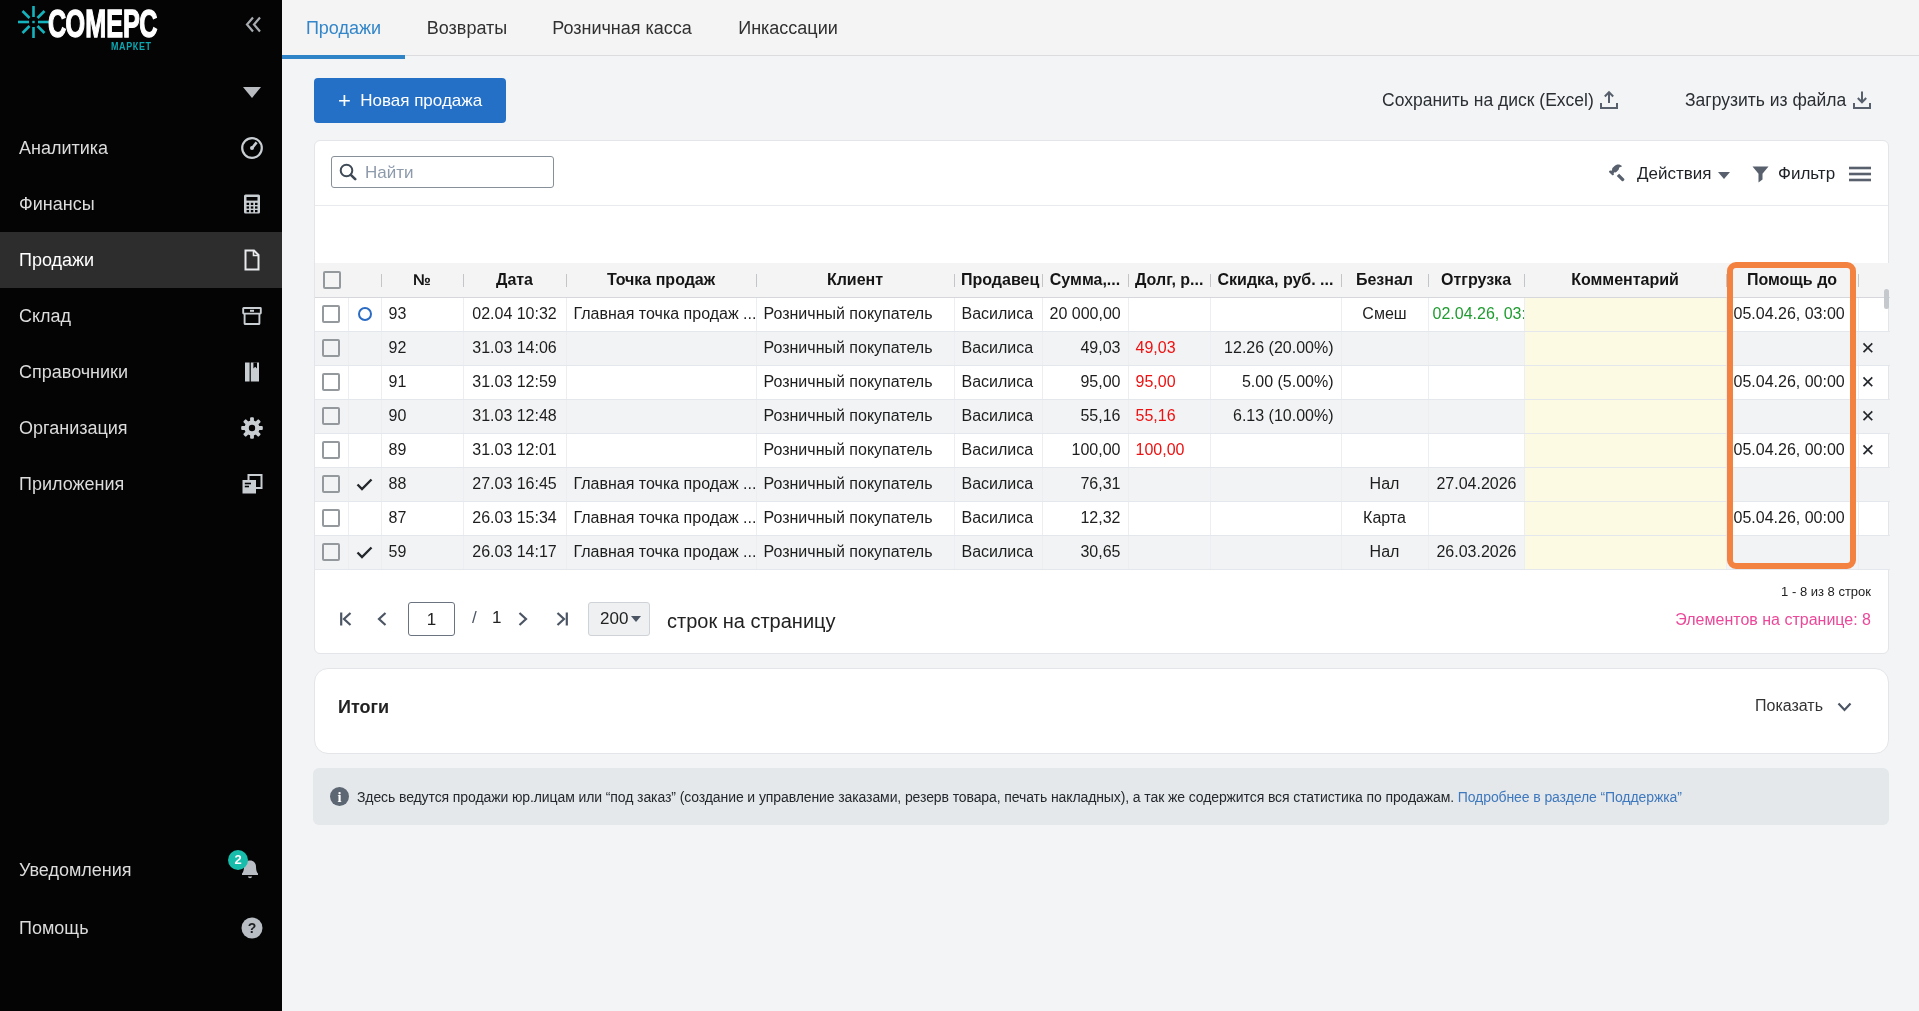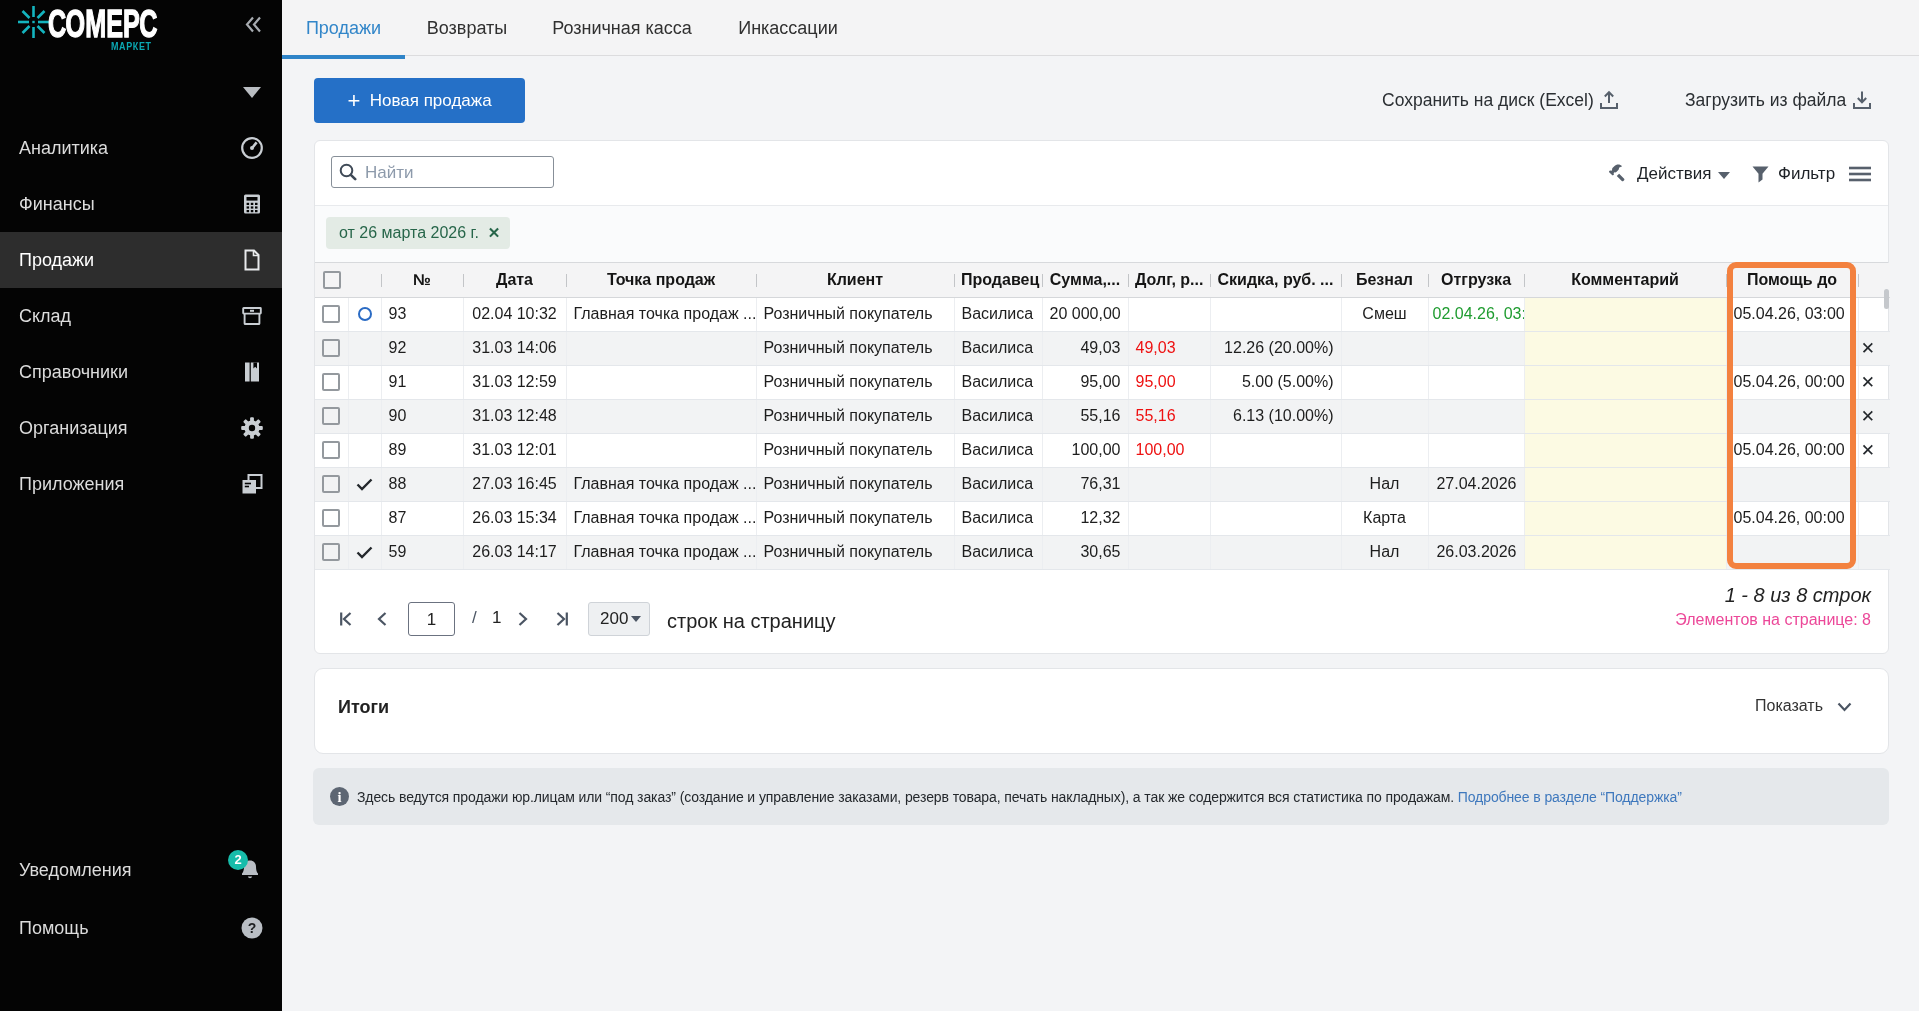--- a/index.html
+++ b/index.html
@@ -19,21 +19,21 @@
 .mi .t { position:absolute; left:19px; top:50%; transform:translateY(-50%); }
 .mi .ic { position:absolute; left:240px; top:50%; transform:translateY(-50%); width:24px; height:24px; }
 .mi.active { background:#2d2d2d; color:#fff; }
 
 #tabs { position:absolute; left:0; top:0; width:1637px; height:56px; background:#f4f4f5;
   border-bottom:1px solid #dcdcde; }
 .tab { position:absolute; top:0; height:56px; line-height:56px; font-size:18px; color:#303030; text-align:center; }
 .tab.active { color:#3286c9; }
 .tab.active::after { content:''; position:absolute; left:0; right:0; top:55px; height:4px; background:#2f84c8; }
 
-#newsale { position:absolute; left:314px; top:78px; width:211px; height:45px; background:#2570c7;
+#newsale { position:absolute; left:314px; top:78px; width:192px; height:45px; background:#2570c7;
   border-radius:4px; color:#fff; font-size:17px; text-align:center; line-height:45px; }
 .toplink { position:absolute; top:90px; font-size:17.5px; color:#2b2f33; }
 #panel1 { position:absolute; left:314px; top:140px; width:1575px; height:514px; background:#fff;
   border:1px solid #e3e5e8; border-radius:6px; }
 #searchrow { position:absolute; left:0; top:0; width:1573px; height:65px; border-bottom:1px solid #e8eaed; }
 #searchbox { position:absolute; left:16px; top:15px; width:223px; height:32px; border:1px solid #878f98;
   border-radius:3px; background:#fff; }
 #searchbox .ph { position:absolute; left:33px; top:6px; color:#8d9aab; font-size:17px; }
 #tagrow { position:absolute; left:0; top:65px; width:1573px; height:57px; background:#fafbfc; border-bottom:1px solid #d7d9dc;}
 #tag { position:absolute; left:11px; top:11px; height:32px; background:#e3ebe5; border-radius:4px;
@@ -53,21 +53,21 @@
 .x { text-align:center; color:#24282c; font-size:17px; padding:0 13px 0 0; }
 td.rez { padding-right:16px; }
 th { position:relative; }
 th.tick::before { content:''; position:absolute; left:0; top:11px; width:1px; height:13px; background:#c3c5c8; }
 .cb { width:18px; height:18px; border:2px solid #94999e; border-radius:2px; margin:0 auto; }
 .circ { display:block; width:14px; height:14px; border:2.5px solid #2a6bc4; border-radius:50%; margin:0 auto; }
 
 #pager { position:absolute; left:0; top:429px; width:1573px; height:84px; }
 
 #totals { position:absolute; left:314px; top:668px; width:1575px; height:86px; background:#fff;
-  border:1px solid #e3e5e8; border-radius:9px; }
+  border:1px solid #e3e5e8; border-radius:14px; }
 #infobar { position:absolute; left:313px; top:768px; width:1576px; height:57px; background:#e5e8eb;
   border-radius:6px; font-size:17px; color:#24282c; }
 #orange { position:absolute; left:1727px; top:262px; width:129px; height:307px;
   border:6px solid #f3813f; border-radius:9px; }
 </style>
 </head>
 <body>
 <div id="main">
   <div id="tabs">
     <div class="tab active" style="left:0;width:123px;">Продажи</div>
@@ -115,23 +115,20 @@
       </svg>
     <div style="position:absolute;left:1463px;top:23px;font-size:17px;color:#1d2126;">Фильтр</div>
     <svg width="22" height="16" viewBox="0 0 22 16" style="position:absolute;left:1534px;top:25px;">
         <g stroke="#57606c" stroke-width="2.6">
           <line x1="0" y1="2" x2="22" y2="2"></line>
           <line x1="0" y1="8" x2="22" y2="8"></line>
           <line x1="0" y1="14" x2="22" y2="14"></line>
         </g>
       </svg>
   </div>
-  <div id="tagrow">
-      <div id="tag">от 26 марта 2026 г.&nbsp; <span style="font-weight:700;font-size:15px;">✕</span></div>
-    </div>
   <table>
     <colgroup>
       <col style="width:33px">
         <col style="width:33px">
         <col style="width:82px">
         <col style="width:103px">
       <col style="width:190px">
         <col style="width:198px">
         <col style="width:88px">
         <col style="width:86px">
@@ -346,21 +343,21 @@
     <svg width="14" height="14" viewBox="0 0 14 14" style="position:absolute;left:240px;top:42px;">
         <g stroke="#4b5563" stroke-width="2.2" fill="none">
           <line x1="11.8" y1="0.5" x2="11.8" y2="13.5"></line>
           <path d="M2.5 1 L9 7 L2.5 13"></path>
         </g>
       </svg>
     <div style="position:absolute;left:273px;top:32px;width:62px;height:34px;background:#eef0f2;border:1px solid #cfd3d8;border-radius:3px;font-size:17px;color:#222;line-height:32px;text-align:left;padding-left:11px;">200
       <span style="position:absolute;right:8px;top:13px;width:0;height:0;border-left:5px solid transparent;border-right:5px solid transparent;border-top:6px solid #4b5563;"></span>
     </div>
     <div style="position:absolute;left:352px;top:40px;font-size:20px;color:#222;">строк на страницу</div>
-    <div style="position:absolute;right:17px;top:14px;font-size:20px;color:#222;font-style:italic;">1 - 8 из 8 строк</div>
+    <div style="position:absolute;right:17px;top:14px;font-size:13px;color:#222;">1 - 8 из 8 строк</div>
     <div style="position:absolute;right:17px;top:41px;font-size:16px;color:#ec4899;">Элементов на странице: 8</div>
   </div>
 </div>
 <div id="totals">
   <div style="position:absolute;left:23px;top:28px;font-weight:700;font-size:18px;color:#222;">Итоги</div>
   <div style="position:absolute;right:65px;top:28px;font-size:16px;color:#333;">Показать</div>
   <svg width="15" height="10" viewBox="0 0 15 10" style="position:absolute;right:36px;top:33px;">
       <path d="M1.5 1.5 L7.5 8 L13.5 1.5" stroke="#4b5563" stroke-width="2.2" fill="none"></path>
     </svg>
 </div>

